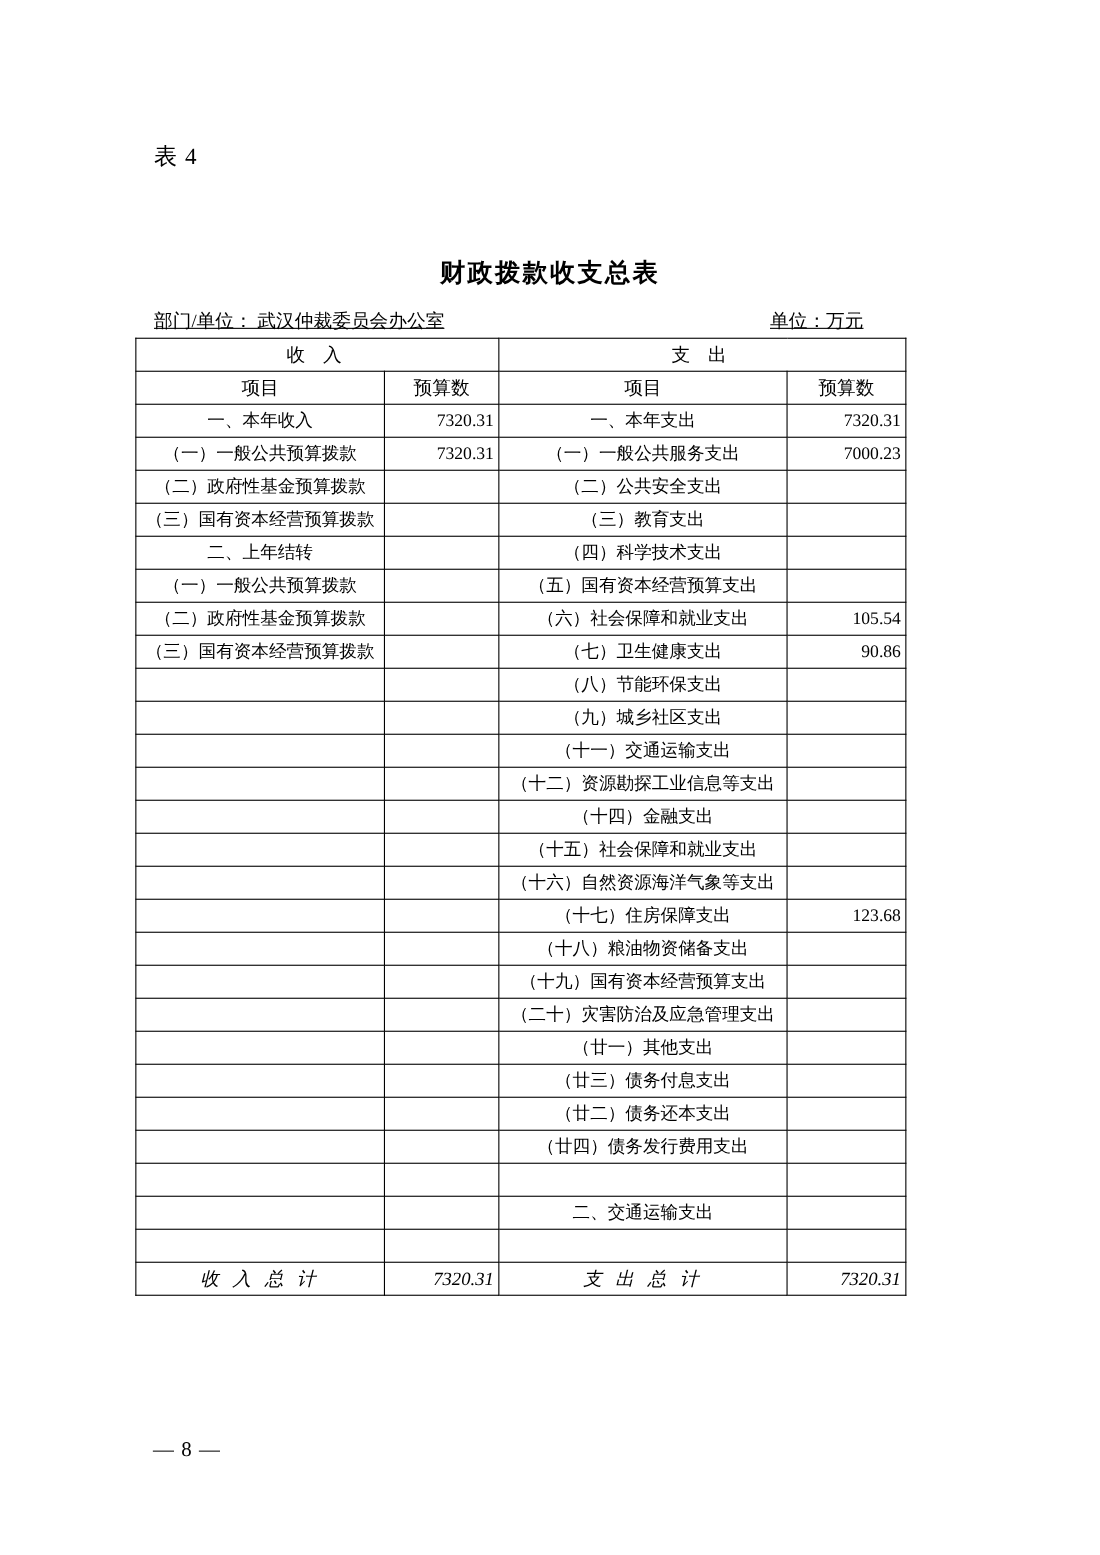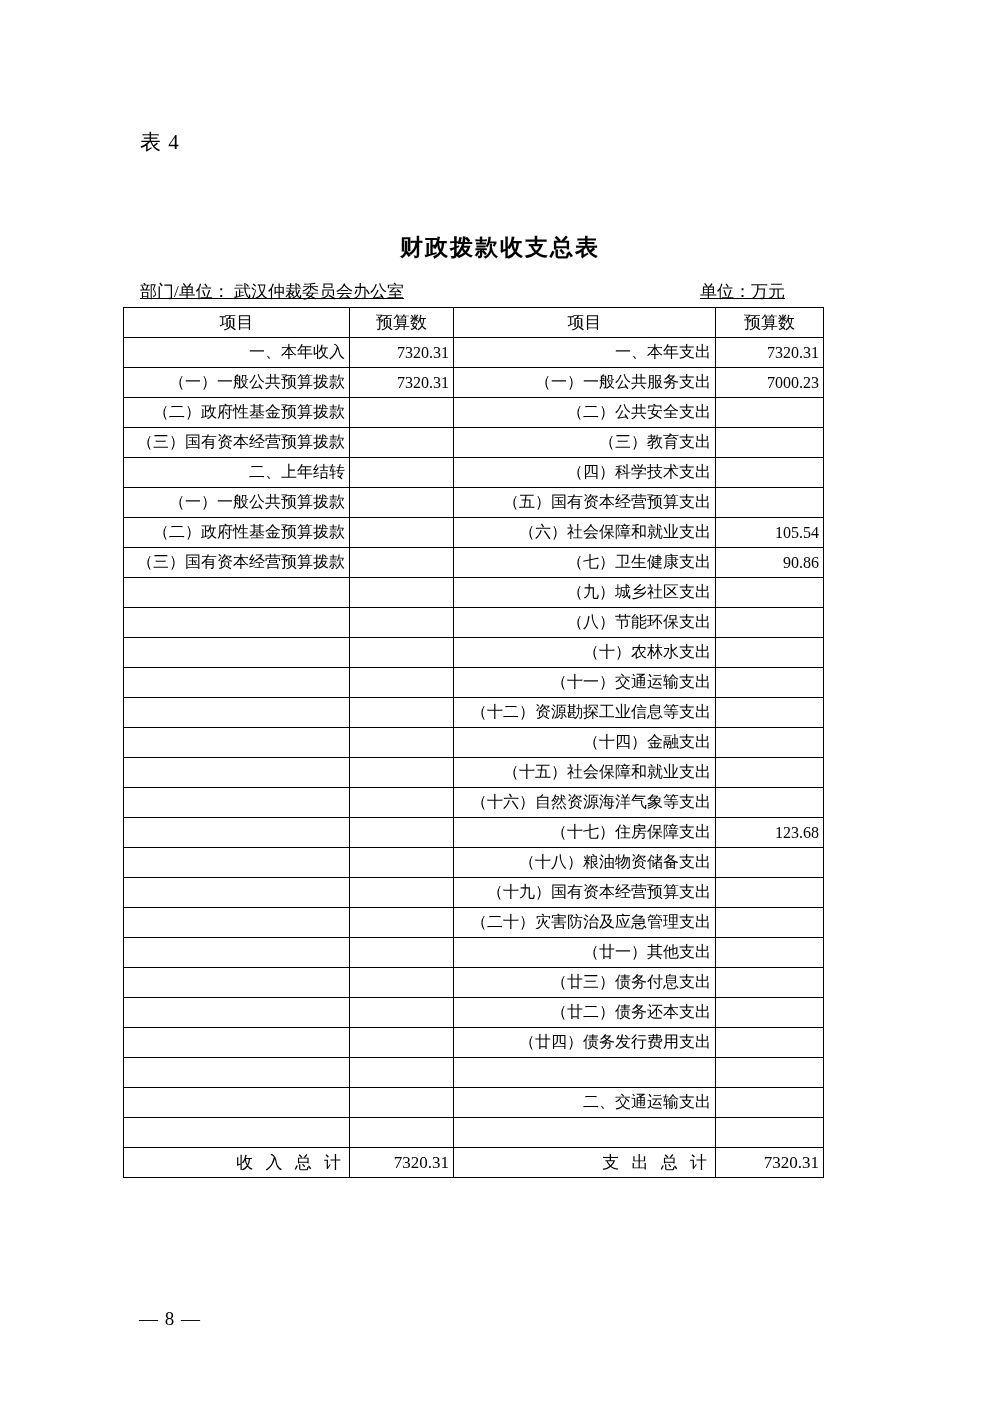--- a/index.html
+++ b/index.html
@@ -80,32 +80,33 @@
     text-align: center;
     font-size: 17px;
     letter-spacing: 6px;
     height: 30px;
   }
   .col-head {
     text-align: center;
     font-size: 17px;
   }
   .cell-text {
-    text-align: right;
+    text-align: center;
     font-size: 16px;
   }
   .cell-num {
     text-align: right;
     font-size: 16px;
     font-family: "Liberation Serif", "DejaVu Serif", serif;
     padding-right: 5px;
   }
   .total-row td {
     font-size: 17px;
     letter-spacing: 0.5px;
+    font-style: italic;
   }
   .total-row .cell-text { letter-spacing: 4px; }
   .total-row .cell-num { letter-spacing: 0px; }
   .page-number {
     position: absolute;
     left: 0;
     top: 1308px;
     width: 1000px;
     text-align: center;
     font-size: 19px;
@@ -129,20 +130,24 @@
 
   <table class="budget">
     <colgroup>
       <col class="c-item-in">
       <col class="c-num-in">
       <col class="c-item-out">
       <col class="c-num-out">
     </colgroup>
     <tbody id="table-body">
       <tr>
+        <td class="grp-head" colspan="2">收  入</td>
+        <td class="grp-head" colspan="2">支  出</td>
+      </tr>
+      <tr>
         <td class="col-head">项目</td>
         <td class="col-head">预算数</td>
         <td class="col-head">项目</td>
         <td class="col-head">预算数</td>
       </tr>
 
     <tr>
           <td class="cell-text">一、本年收入</td>
           <td class="cell-num">7320.31</td>
           <td class="cell-text">一、本年支出</td>
@@ -186,33 +191,27 @@
         </tr>
         <tr>
           <td class="cell-text">（三）国有资本经营预算拨款</td>
           <td class="cell-num"></td>
           <td class="cell-text">（七）卫生健康支出</td>
           <td class="cell-num">90.86</td>
         </tr>
         <tr>
           <td class="cell-text"></td>
           <td class="cell-num"></td>
+          <td class="cell-text">（八）节能环保支出</td>
+          <td class="cell-num"></td>
+        </tr>
+        <tr>
+          <td class="cell-text"></td>
+          <td class="cell-num"></td>
           <td class="cell-text">（九）城乡社区支出</td>
-          <td class="cell-num"></td>
-        </tr>
-        <tr>
-          <td class="cell-text"></td>
-          <td class="cell-num"></td>
-          <td class="cell-text">（八）节能环保支出</td>
-          <td class="cell-num"></td>
-        </tr>
-        <tr>
-          <td class="cell-text"></td>
-          <td class="cell-num"></td>
-          <td class="cell-text">（十）农林水支出</td>
           <td class="cell-num"></td>
         </tr>
         <tr>
           <td class="cell-text"></td>
           <td class="cell-num"></td>
           <td class="cell-text">（十一）交通运输支出</td>
           <td class="cell-num"></td>
         </tr>
         <tr>
           <td class="cell-text"></td>

